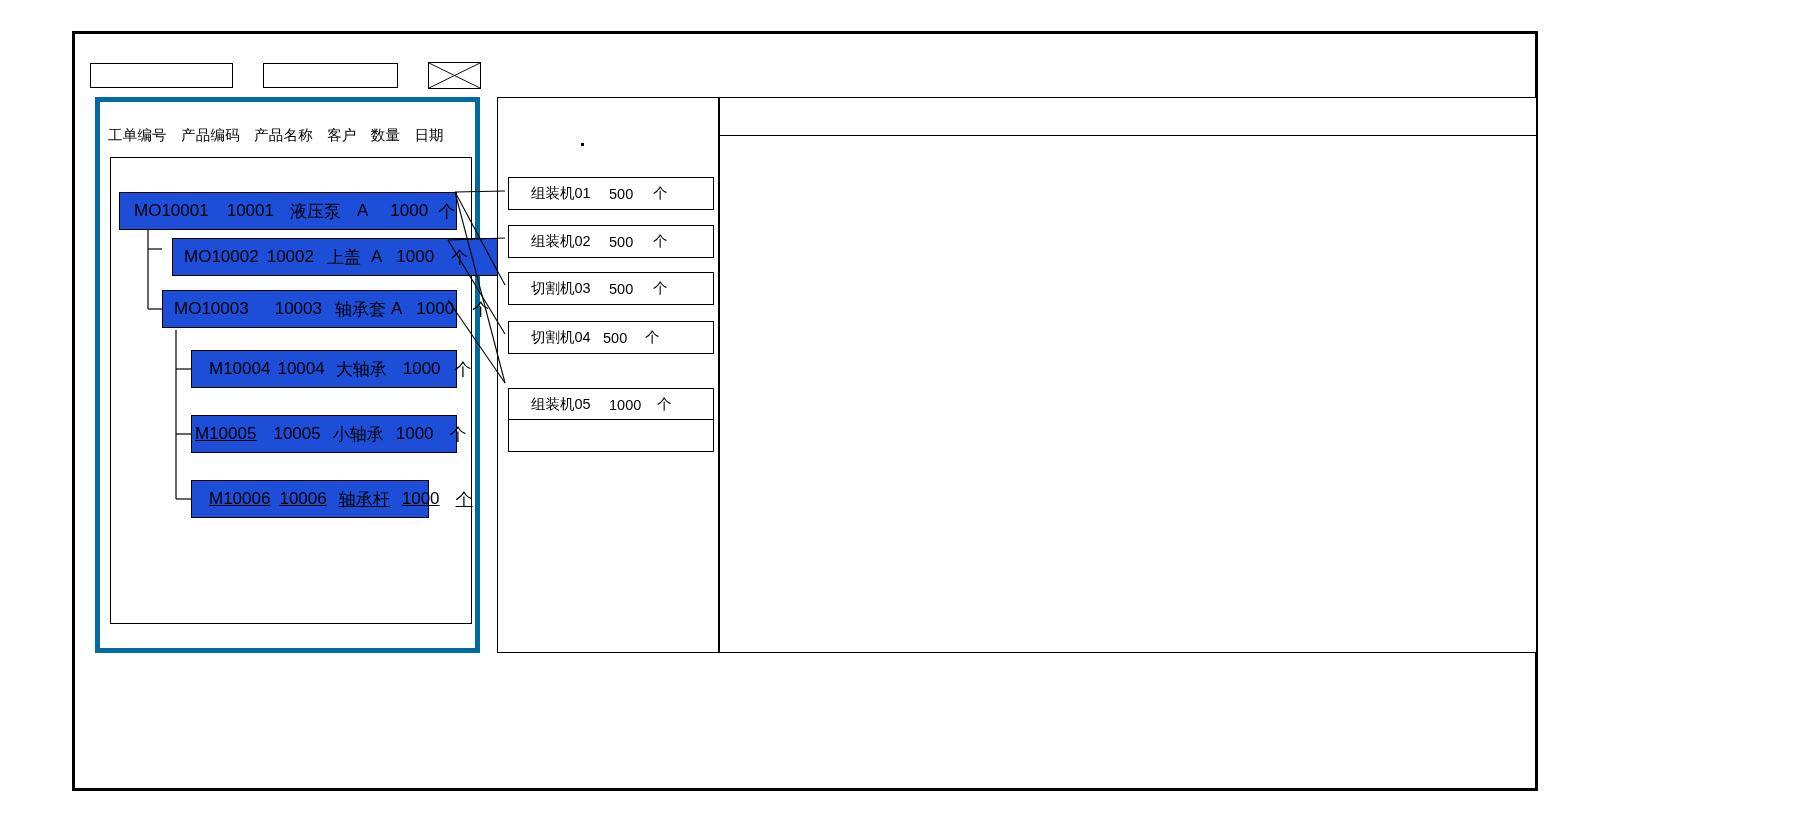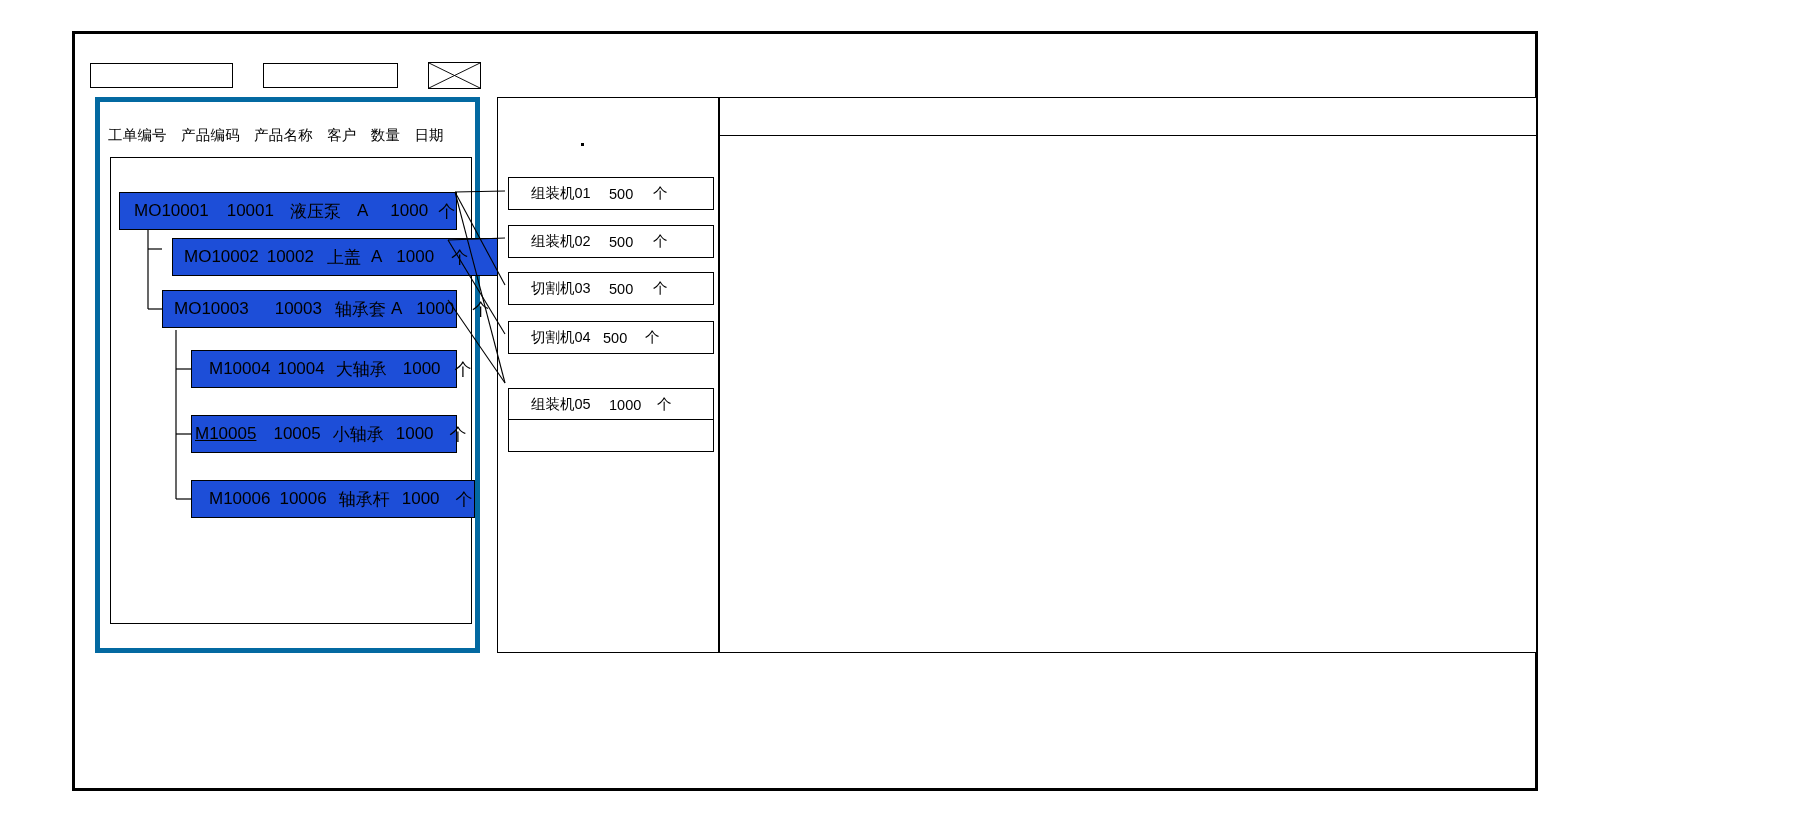--- a/index.html
+++ b/index.html
@@ -263,21 +263,21 @@
       </div>
 
       <div class="node" style="left:80px; top:257px; width:266px;">
         <span class="cell" style="margin-left:3px;text-decoration:underline;">M10005</span>
         <span class="cell" style="margin-left:17px;">10005</span>
         <span class="cell" style="margin-left:12px;">小轴承</span>
         <span class="cell" style="margin-left:12px;">1000</span>
         <span class="cell" style="margin-left:16px;">个</span>
       </div>
 
-      <div class="node" style="left:80px; top:322px; width:284px;">
+      <div class="node" style="left:80px; top:322px; width:238px;text-decoration:underline;">
         <span class="cell" style="margin-left:17px;">M10006</span>
         <span class="cell" style="margin-left:9px;">10006</span>
         <span class="cell" style="margin-left:12px;">轴承杆</span>
         <span class="cell" style="margin-left:12px;">1000</span>
         <span class="cell" style="margin-left:16px;">个</span>
       </div>
 
     </div>
   </div>
 

